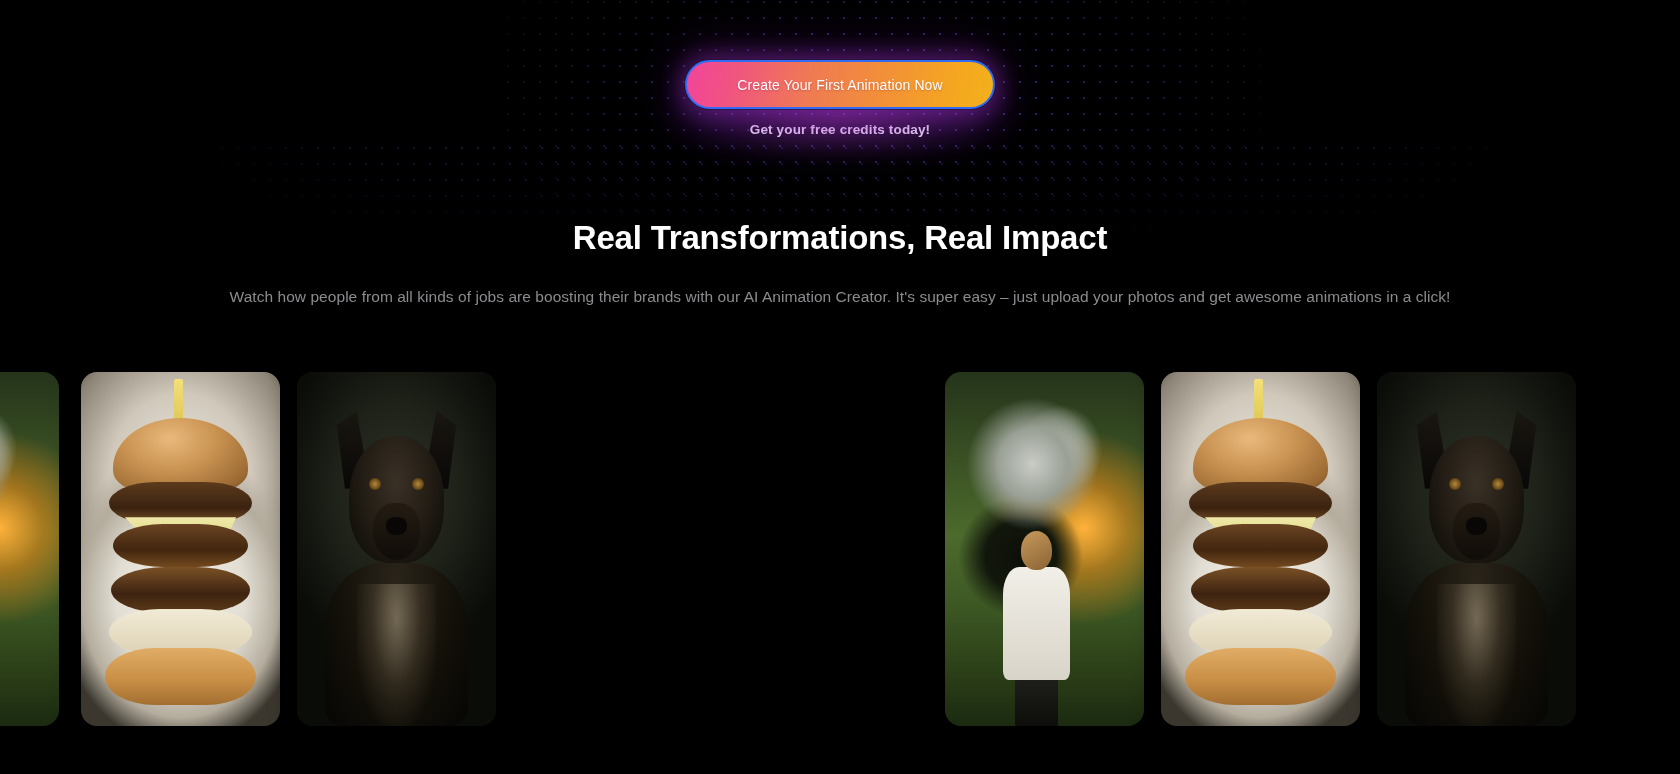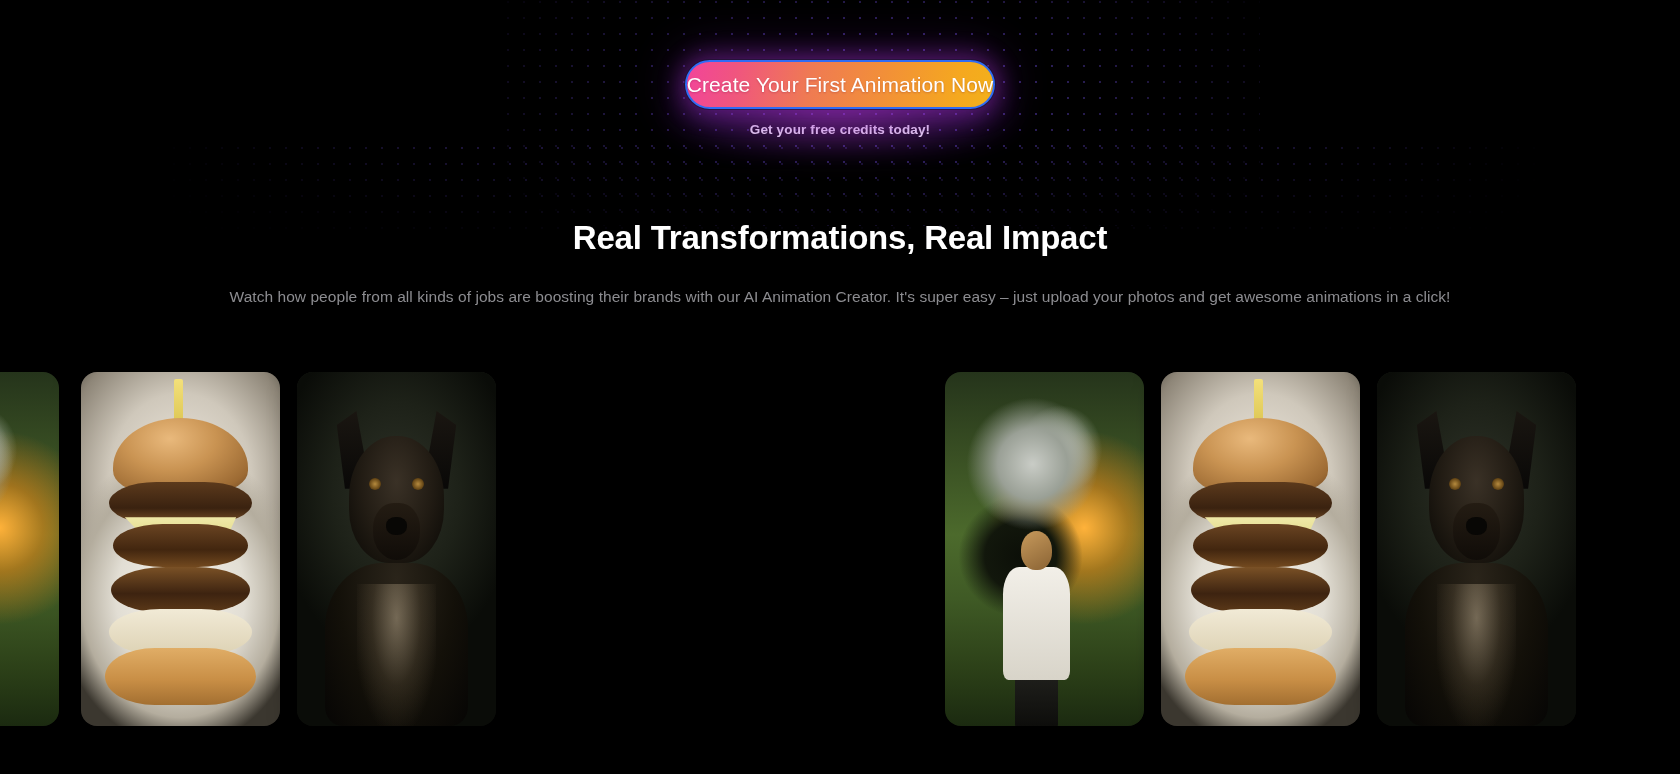--- a/index.html
+++ b/index.html
@@ -67,21 +67,21 @@
         #f5a81f 88%,
         #f2b01b 100%);
     box-shadow:
         0 0 0 1px rgba(20,20,40,.55),
         0 0 22px 5px rgba(170,50,210,.40),
         0 0 46px 12px rgba(120,36,180,.26);
     display:flex; align-items:center; justify-content:center;
     cursor:pointer;
   }
   .cta-button span {
-    color:#fff; font-size:21px; font-weight:400; letter-spacing:.1px;
+    color:#fff; font-size:14px; font-weight:400; letter-spacing:.1px;
     text-shadow:0 1px 2px rgba(120,20,60,.30);
     white-space:nowrap;
   }
   .cta-sub {
     margin-top:13px;
     color:#fff; font-size:13.5px; font-weight:700; letter-spacing:.15px;
     text-shadow:0 0 8px rgba(0,0,0,.9);
   }
 
   

